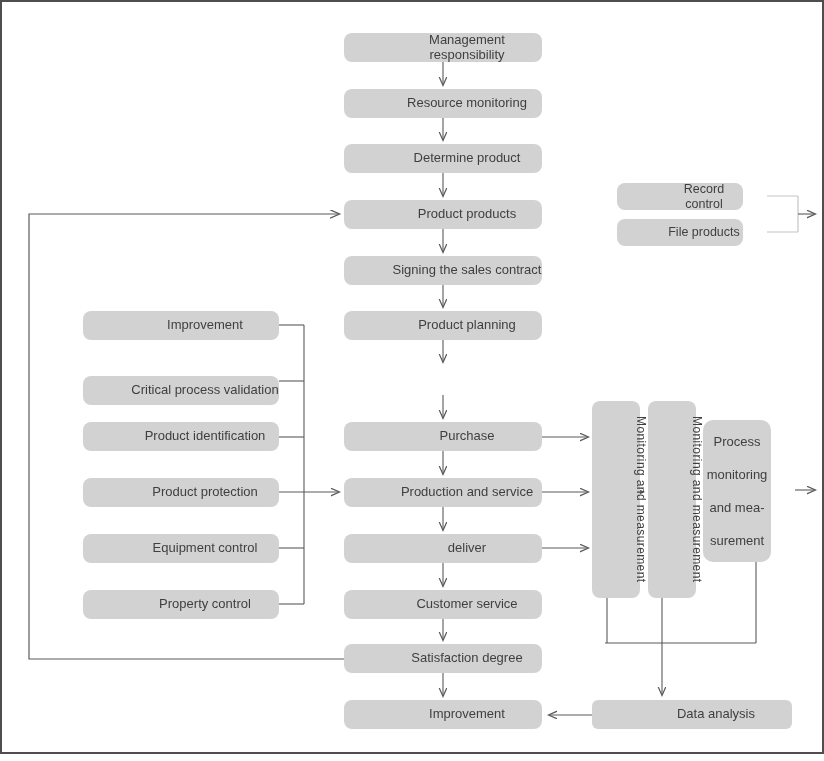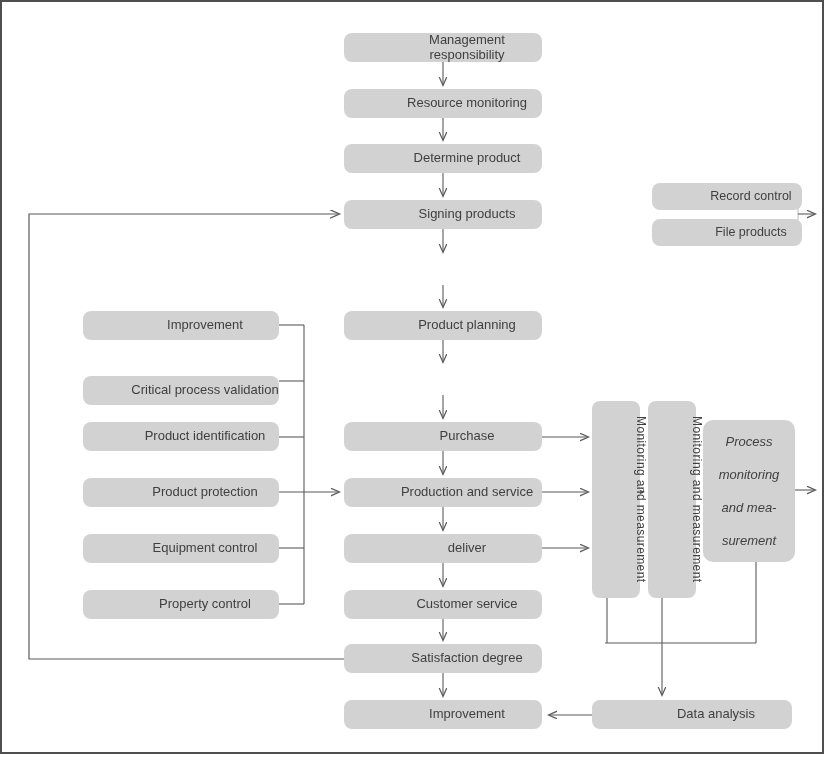--- a/index.html
+++ b/index.html
@@ -24,35 +24,34 @@
     border-radius:8px;
     color:#3f3f3f;
     font-size:13px;
     display:flex;align-items:center;justify-content:center;
     text-align:center;
     line-height:1.15;
     padding-left:48px;
   }
   .center-node{left:344px;width:198px;height:29px;}
   .left-node{left:83px;width:196px;height:29px;}
-  .record-node{left:652px;width:150px;height:27px;font-size:12.5px;text-align:right;}
+  .record-node{left:617px;width:126px;height:27px;font-size:12.5px;}
   .vert-node{
     top:401px;width:31px;height:197px;
     font-size:12px;
     writing-mode:vertical-rl;
     letter-spacing:0.4px;
   }
   .process-node{
-    left:703px;top:420px;width:92px;height:142px;
+    left:703px;top:420px;width:68px;height:142px;
     border-radius:10px;
     padding:0 10px;
     line-height:2.55;
-    font-style:italic;
   }
-  .data-node{left:592px;top:700px;width:200px;height:29px;}
+  .data-node{left:592px;top:700px;width:200px;height:29px;border-radius:6px;}
 </style>
 </head>
 <body>
 
 <div class="stage">
   <div class="frame"></div>
 
   <svg class="lines" width="824" height="754" viewBox="0 0 824 754">
     <defs>
       <marker id="arr" markerWidth="10" markerHeight="8" refX="7.5" refY="3.5" orient="auto">
@@ -107,21 +106,22 @@
       <path d="M756,562 V643"></path>
       <path d="M605,643 H756"></path>
       <path d="M662,598 V695" marker-end="url(#arr)"></path>
       <path d="M592,715 H549" marker-end="url(#arr)"></path>
     </g>
   </svg>
 
   <div class="node center-node" style="top:33px">Management responsibility</div>
   <div class="node center-node" style="top:89px">Resource monitoring</div>
   <div class="node center-node" style="top:144px">Determine product</div>
-  <div class="node center-node" style="top:200px">Signing products</div>
+  <div class="node center-node" style="top:200px">Product products</div>
+  <div class="node center-node" style="top:256px">Signing the sales contract</div>
   <div class="node center-node" style="top:311px">Product planning</div>
   <div class="node center-node" style="top:422px">Purchase</div>
   <div class="node center-node" style="top:478px">Production and service</div>
   <div class="node center-node" style="top:590px">Customer service</div>
   <div class="node center-node" style="top:534px">deliver</div>
   <div class="node center-node" style="top:644px">Satisfaction degree</div>
   <div class="node center-node" style="top:700px">Improvement</div>
 
   <div class="node left-node" style="top:311px">Improvement</div>
   <div class="node left-node" style="top:376px">Critical process validation</div>

